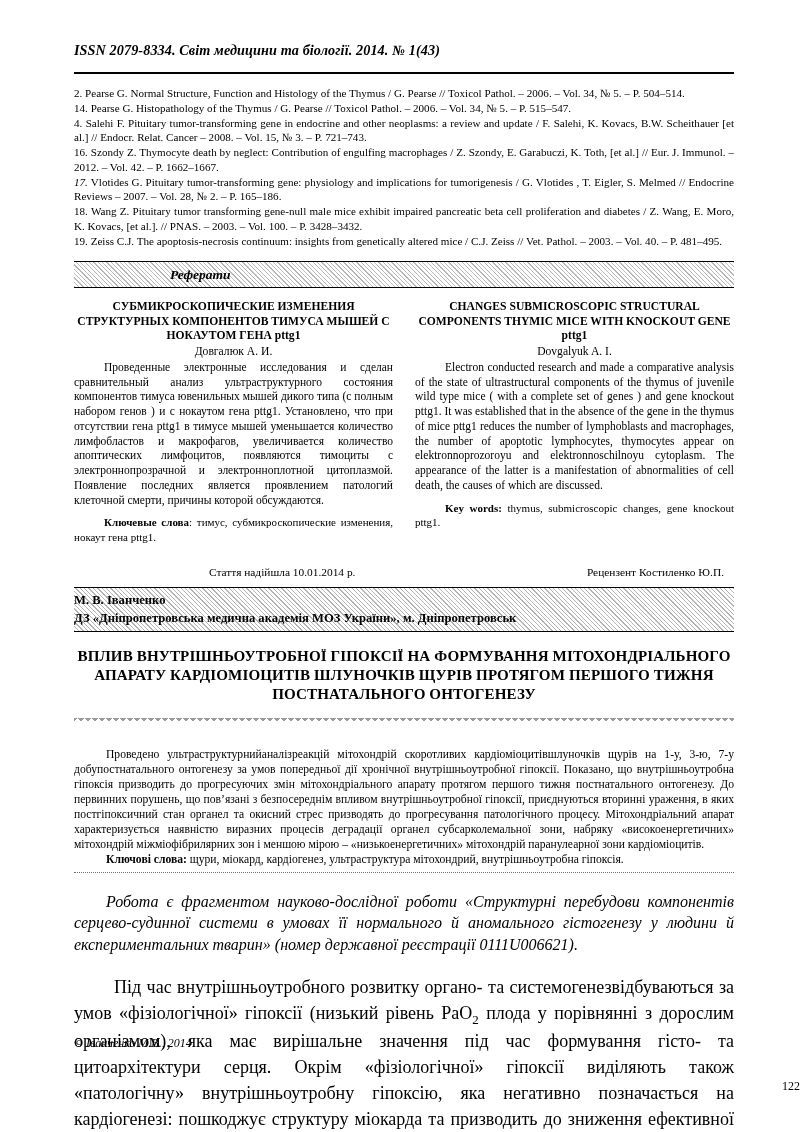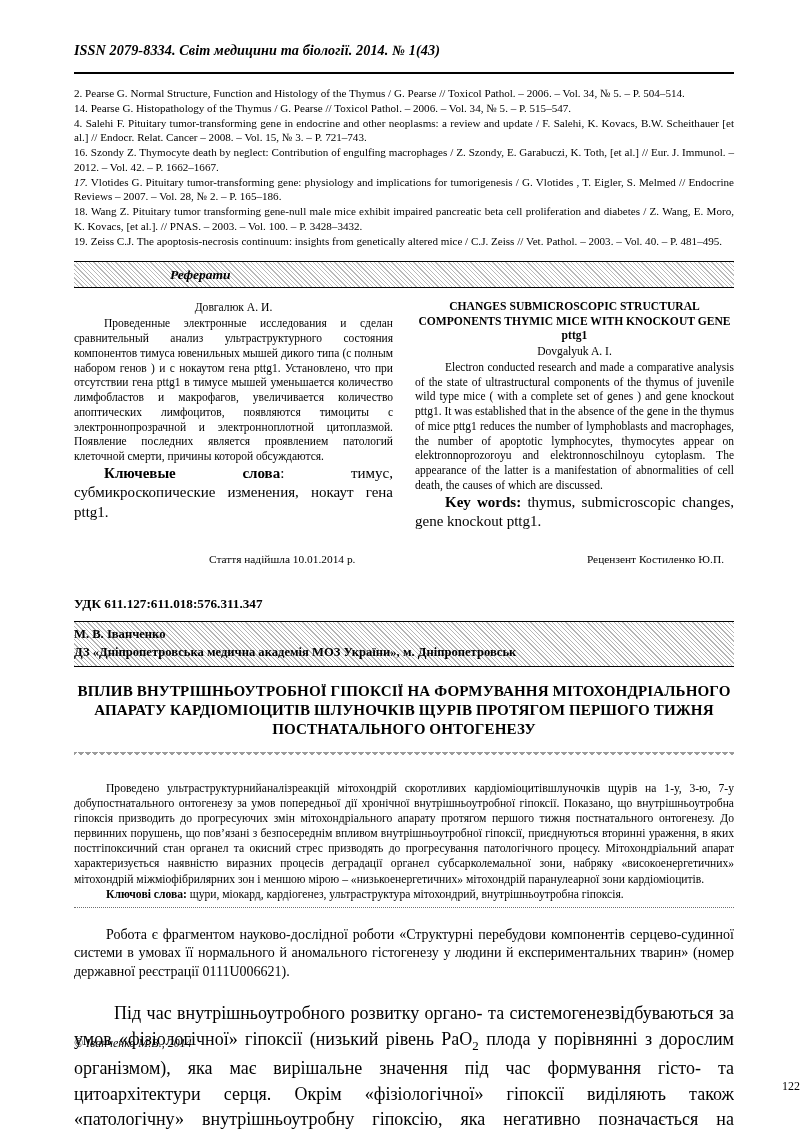--- a/index.html
+++ b/index.html
@@ -111,25 +111,25 @@
     line-height: 1.3;
   }
   .abs-body {
     font-size: 11.5px;
     line-height: 1.285;
     text-align: justify;
     text-indent: 30px;
     margin-top: 1px;
   }
   .abs-kw {
-    font-size: 15px;
+    font-size: 11px;
     line-height: 1.285;
     text-align: justify;
     text-indent: 30px;
-    margin-top: 0px;
+    margin-top: 8px;
   }
   .abs-kw b { font-weight: bold; }
 
   .meta-row {
     display: flex;
     justify-content: space-between;
     margin-top: 22px;
     font-size: 11.4px;
   }
   .meta-row .left  { margin-left: 135px; }
@@ -181,21 +181,22 @@
   .ua-kw {
     font-size: 11.6px;
     line-height: 1.30;
     text-align: justify;
     text-indent: 32px;
   }
   .ua-kw b { font-weight: bold; }
 
   
   .funding {
-    font-size: 14px;
+    font-style: italic;
+    font-size: 16px;
     line-height: 1.33;
     text-align: justify;
     text-indent: 32px;
     margin-top: 18px;
   }
 
   
   .body-text {
     font-size: 18px;
     line-height: 1.44;
@@ -260,20 +261,21 @@
         <span>Zeiss C.J. The apoptosis-necrosis continuum: insights from genetically altered mice / C.J. Zeiss // Vet. Pathol. – 2003. – Vol. 40. – P. 481–495.</span>
       </div>
     </div>
 
     <div class="band refer-band">
       <span class="band-text">Реферати</span>
     </div>
 
     <div class="abstract-cols">
       <div class="abscol">
+        <div class="abs-title">СУБМИКРОСКОПИЧЕСКИЕ ИЗМЕНЕНИЯ СТРУКТУРНЫХ КОМПОНЕНТОВ ТИМУСА МЫШЕЙ С НОКАУТОМ ГЕНА pttg1</div>
         <div class="abs-author">Довгалюк А. И.</div>
         <div class="abs-body">Проведенные электронные исследования и сделан сравнительный анализ ультраструктурного состояния компонентов тимуса ювенильных мышей дикого типа (с полным набором генов ) и с нокаутом гена pttg1. Установлено, что при отсутствии гена pttg1 в тимусе мышей уменьшается количество лимфобластов и макрофагов, увеличивается количество апоптических лимфоцитов, появляются тимоциты с электроннопрозрачной и электронноплотной цитоплазмой. Появление последних является проявлением патологий клеточной смерти, причины которой обсуждаются.</div>
         <div class="abs-kw">
           <b>Ключевые слова</b><span>: тимус, субмикроскопические изменения, нокаут гена pttg1.</span>
         </div>
       </div>
       <div class="abscol">
         <div class="abs-title">CHANGES SUBMICROSCOPIC STRUCTURAL COMPONENTS THYMIC MICE WITH KNOCKOUT GENE pttg1</div>
         <div class="abs-author">Dovgalyuk A. I.</div>
         <div class="abs-body">Electron conducted research and made a comparative analysis of the state of ultrastructural components of the thymus of juvenile wild type mice ( with a complete set of genes ) and gene knockout pttg1. It was established that in the absence of the gene in the thymus of mice pttg1 reduces the number of lymphoblasts and macrophages, the number of apoptotic lymphocytes, thymocytes appear on elektronnoprozoroyu and elektronnoschilnoyu cytoplasm. The appearance of the latter is a manifestation of abnormalities of cell death, the causes of which are discussed.</div>
@@ -281,21 +283,20 @@
           <b>Key words:</b><span> thymus, submicroscopic changes, gene knockout pttg1.</span>
         </div>
       </div>
     </div>
 
     <div class="meta-row">
       <div class="left">Стаття надійшла 10.01.2014 р.</div>
       <div class="right">Рецензент Костиленко Ю.П.</div>
     </div>
 
-    <div class="udc">УДК 611.127:611.018:576.311.347</div>
 
     <div class="author-band">
       <div class="ab-line">М. В. Іванченко</div>
       <div class="ab-line">ДЗ «Дніпропетровська медична академія МОЗ України», м. Дніпропетровськ</div>
     </div>
 
     <div class="art-title">ВПЛИВ ВНУТРІШНЬОУТРОБНОЇ ГІПОКСІЇ НА ФОРМУВАННЯ МІТОХОНДРІАЛЬНОГО АПАРАТУ КАРДІОМІОЦИТІВ ШЛУНОЧКІВ ЩУРІВ ПРОТЯГОМ ПЕРШОГО ТИЖНЯ ПОСТНАТАЛЬНОГО ОНТОГЕНЕЗУ</div>
 
     <div class="zigzag"></div>
 

